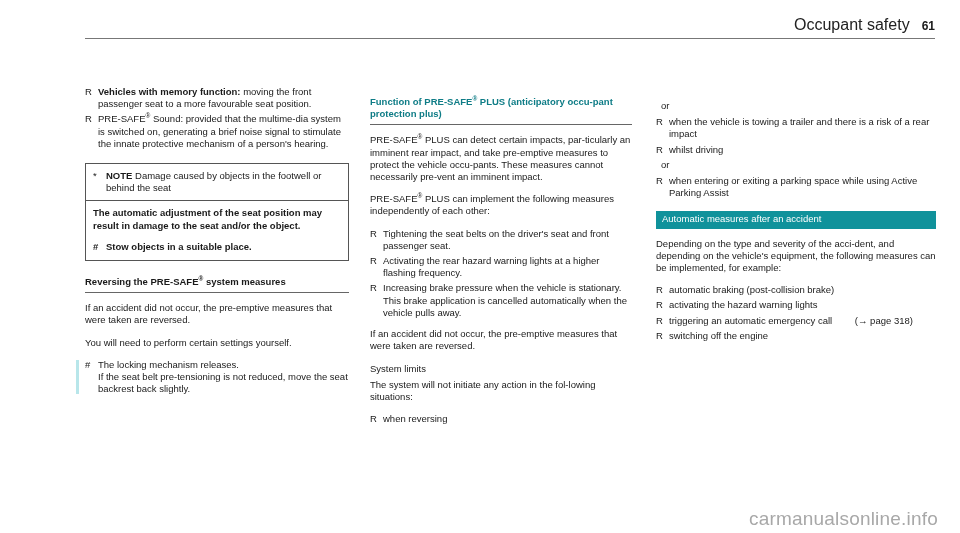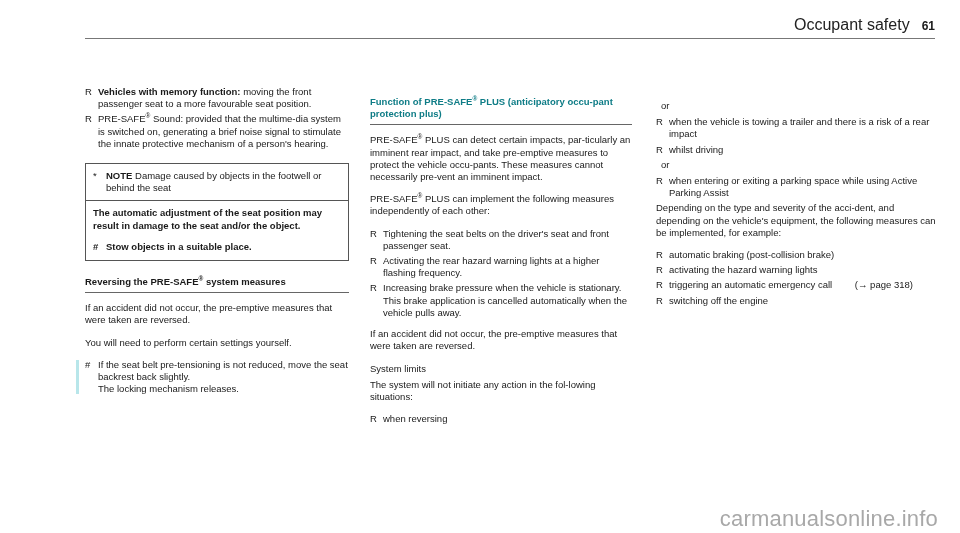--- a/index.html
+++ b/index.html
@@ -38,21 +38,21 @@
   .note-body p{margin:0 0 9px;}
   .note-body .bullet{margin:0;}
   .heading{font-size:9.5px;font-weight:bold;margin:2px 0 9px;padding-bottom:4px;border-bottom:1px solid #666;}
   .heading.teal{color:var(--teal);}
   .subheading{font-weight:normal;margin:11px 0 3px;}
   .action-block{position:relative;margin-top:0;}
   .changebar{position:absolute;left:-9px;top:1px;bottom:1px;width:3px;background:var(--changebar);}
   .banner{background:var(--banner);color:#ffffff;padding:2px 6px 3px;margin:12px 0 9px;}
   sup{font-size:6.5px;line-height:0;vertical-align:super;}
   .xref{white-space:nowrap;margin-left:20px;}
-  .watermark{position:absolute;right:22px;bottom:8px;font-size:22px;color:#a8a8a8;letter-spacing:.2px;}
+  .watermark{position:absolute;right:22px;bottom:8px;font-size:19px;color:#a8a8a8;letter-spacing:.2px;}
 </style>
 </head>
 <body>
 
 <div class="page">
 
   <div class="header">
     <span class="section">Occupant safety</span><span class="pagenum">61</span>
   </div>
   <div class="rule"></div>
@@ -86,22 +86,22 @@
     <h3 class="heading">Reversing the PRE-SAFE<sup>®</sup> system measures</h3>
 
     <p>If an accident did not occur, the pre-emptive measures that were taken are reversed.</p>
     <p>You will need to perform certain settings yourself.</p>
 
     <div class="action-block">
       <span class="changebar"></span>
       <div class="bullet">
         <span class="marker">#</span>
         <span class="btext">
+          <span class="blk">The locking mechanism releases.</span>
           <span class="blk">If the seat belt pre-tensioning is not reduced, move the seat backrest back slightly.</span>
-          <span class="blk">The locking mechanism releases.</span>
         </span>
       </div>
     </div>
   </div>
 
   <div class="col col2">
 
     <h3 class="heading teal">Function of PRE-SAFE<sup>®</sup> PLUS (anticipatory occu-pant protection plus)</h3>
 
     <p>PRE-SAFE<sup>®</sup> PLUS can detect certain impacts, par-ticularly an imminent rear impact, and take pre-emptive measures to protect the vehicle occu-pants. These measures cannot necessarily pre-vent an imminent impact.</p>
@@ -149,20 +149,21 @@
       <span class="btext">whilst driving</span>
     </div>
 
     <div class="or">or</div>
 
     <div class="bullet">
       <span class="marker">R</span>
       <span class="btext">when entering or exiting a parking space while using Active Parking Assist</span>
     </div>
 
+    <div class="banner">Automatic measures after an accident</div>
 
     <p>Depending on the type and severity of the acci-dent, and depending on the vehicle's equipment, the following measures can be implemented, for example:</p>
 
     <div class="bullets">
       <div class="bullet">
         <span class="marker">R</span>
         <span class="btext">automatic braking (post-collision brake)</span>
       </div>
       <div class="bullet">
         <span class="marker">R</span>

